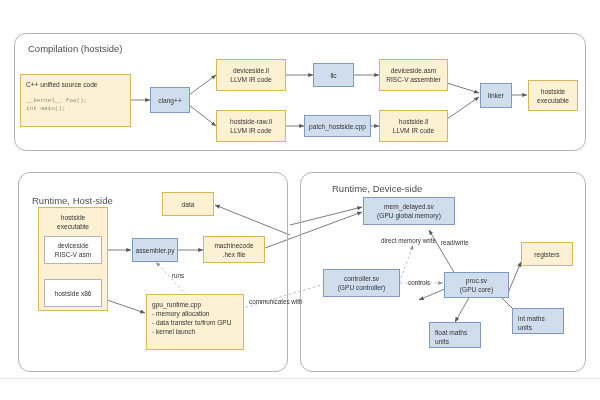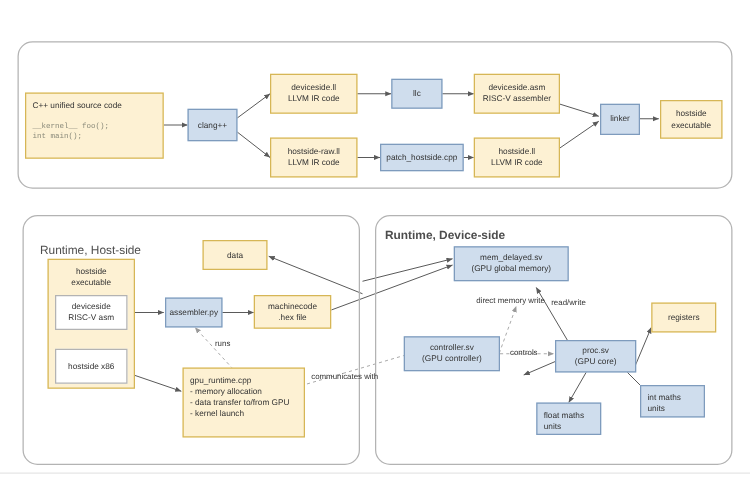--- a/index.html
+++ b/index.html
@@ -132,26 +132,27 @@
     </g>
     <g stroke="#aaaaaa" stroke-width="0.8" fill="none" stroke-dasharray="2.5,2.5" marker-end="url(#ahd)">
       <path d="M200,310 L156,262"></path>
       <path d="M236,310 L345,278"></path>
       <path d="M396,292 L413,245"></path>
       <path d="M400,283 L443,283"></path>
     </g>
   </svg>
 
   <div class="panel" style="left:14px; top:33px; width:572px; height:118px;"></div>
+  <div class="panel-title" style="left:28px; top:43px;">Compilation (hostside)</div>
 
   <div class="panel" style="left:18px; top:172px; width:270px; height:200px;"></div>
   <div class="panel-title" style="left:32px; top:195px;">Runtime, Host-side</div>
 
   <div class="panel" style="left:300px; top:172px; width:286px; height:200px;"></div>
-  <div class="panel-title" style="left:308px; top:183px;font-weight:bold;">Runtime, Device-side</div>
+  <div class="panel-title" style="left:332px; top:183px;">Runtime, Device-side</div>
 
   <div class="node yellow left" style="left:20px; top:74px; width:111px; height:53px;">
     <span class="ln">C++ unified source code</span>
     <span class="ln code" style="margin-top:8px;">__kernel__ foo();</span>
     <span class="ln code">int main();</span>
   </div>
 
   <div class="node blue" style="left:150px; top:87px; width:40px; height:26px;">
     <span class="ln">clang++</span>
   </div>

